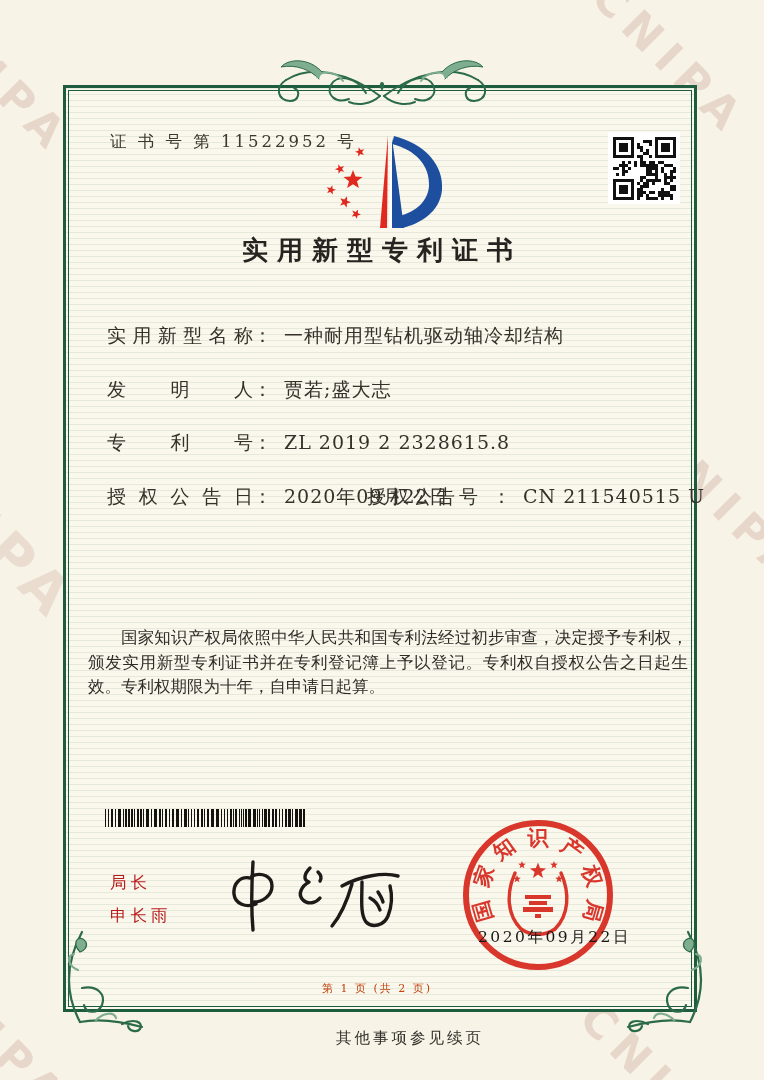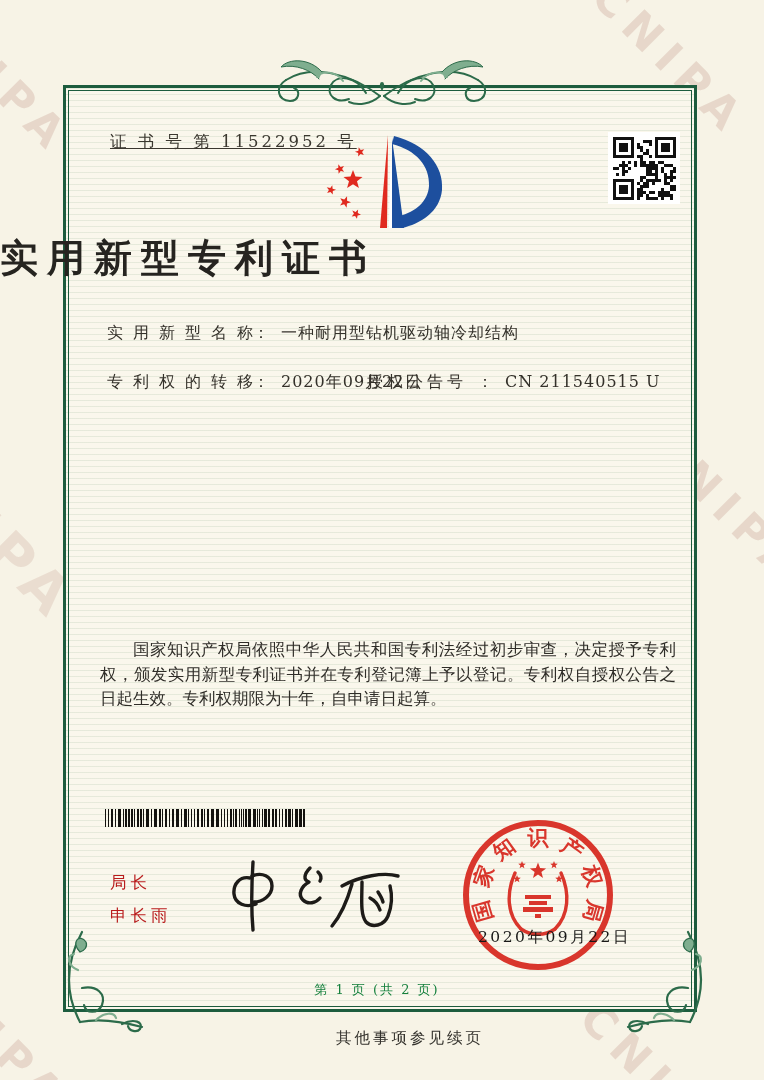--- a/index.html
+++ b/index.html
@@ -26,59 +26,59 @@
              rgba(0,0,0,0) 1px, rgba(0,0,0,0) 6px);}
   .panel-inner-line{position:absolute;left:2px;top:2px;right:2px;bottom:2px;
          border:1px solid #1d5c3e;pointer-events:none;}
 
   .orn{position:absolute;z-index:3;}
   .orn-top{left:270px;top:55px;}
   .orn-bl{left:52px;top:930px;}
   .orn-br{left:622px;top:930px;}
 
   .cert-no{position:absolute;left:110px;top:131px;z-index:4;font-size:16.5px;
-           letter-spacing:3px;color:#3a372f;text-decoration:underline;}
+           letter-spacing:3px;color:#3a372f;}
 
   .logo{position:absolute;left:322px;top:128px;z-index:4;}
 
   .qr{position:absolute;left:608px;top:132px;width:72px;height:72px;background:#ffffff;
       z-index:4;display:flex;align-items:center;justify-content:center;}
   .qr svg{display:block;}
 
-  .title{position:absolute;left:0;top:233px;width:100%;z-index:4;
-         font-size:38px;font-weight:bold;letter-spacing:9px;color:#262420;}
-
-  .fields{position:absolute;left:107px;top:323px;width:560px;z-index:4;font-size:16px;color:#34312a;}
+  .title{position:absolute;left:0;top:233px;width:100%;text-align:center;z-index:4;
+         font-size:26px;font-weight:bold;letter-spacing:9px;color:#262420;}
+
+  .fields{position:absolute;left:107px;top:323px;width:560px;z-index:4;font-size:19px;color:#34312a;}
   .frow{position:relative;margin-bottom:27.5px;white-space:nowrap;}
   .flabel{display:inline-block;width:146px;text-align:justify;text-align-last:justify;vertical-align:top;}
   .fcolon{display:inline-block;margin-right:12px;}
   .fvalue{letter-spacing:1px;}
   .fpair2{position:absolute;left:260px;top:0;}
   .fpair2 .flabel2{letter-spacing:4px;margin-right:10px;}
 
   .body-text{position:absolute;left:88px;top:626px;width:600px;z-index:4;
              font-size:16.5px;line-height:24.6px;color:#2f2d28;text-align:justify;}
-  .body-text p{margin:12px;text-indent:2em;}
+  .body-text p{margin:0;text-indent:2em;}
 
   .barcode{position:absolute;left:105px;top:809px;z-index:4;}
 
   .officer{position:absolute;left:110px;top:866px;z-index:4;font-size:16.5px;
            letter-spacing:4px;color:#b91c1c;line-height:33px;}
 
   .sig{position:absolute;left:225px;top:843px;z-index:5;}
 
   .seal{position:absolute;left:458px;top:815px;width:160px;height:160px;z-index:4;opacity:0.93;}
   .seal svg{position:absolute;left:0;top:0;}
   .seal-char{position:absolute;font-size:21px;font-weight:bold;color:#d7281e;z-index:2;
              font-family:"DejaVu Sans","Liberation Sans",sans-serif;}
   .seal-date{position:absolute;left:478px;top:927px;z-index:6;font-size:15.5px;
              letter-spacing:2.5px;color:#191817;}
 
   .page-info{position:absolute;left:63px;top:981px;width:628px;text-align:center;z-index:4;
-             font-size:13px;letter-spacing:2px;color:#15803d;}
+             font-size:11px;letter-spacing:2px;color:#c2410c;}
 
   .cont-note{position:absolute;left:0;top:1028px;width:100%;text-align:center;z-index:4;
              font-size:15.5px;letter-spacing:3px;color:#33312c;padding-left:28px;}
 </style>
 </head>
 <body>
 
 <div class="page">
 
   <div class="wm wm1">CNIPA</div>
@@ -294,21 +294,27 @@
       </svg>
   </div>
 
   <div class="title">实用新型专利证书</div>
 
   <div class="fields">
     <div class="frow">
       <span class="flabel">实用新型名称</span><span class="fcolon">：</span><span class="fvalue">一种耐用型钻机驱动轴冷却结构</span>
     </div>
     <div class="frow">
-      <span class="flabel">专利权的转移</span><span class="fcolon">：</span><span class="fvalue">2020年09月22日</span>
+      <span class="flabel">发明人</span><span class="fcolon">：</span><span class="fvalue">贾若;盛大志</span>
+    </div>
+    <div class="frow">
+      <span class="flabel">专利号</span><span class="fcolon">：</span><span class="fvalue">ZL 2019 2 2328615.8</span>
+    </div>
+    <div class="frow">
+      <span class="flabel">授权公告日</span><span class="fcolon">：</span><span class="fvalue">2020年09月22日</span>
       <span class="fpair2">
         <span class="flabel2">授权公告号</span><span class="fcolon">：</span><span class="fvalue">CN 211540515 U</span>
       </span>
     </div>
   </div>
 
   <div class="body-text">
     <p>国家知识产权局依照中华人民共和国专利法经过初步审查，决定授予专利权，颁发实用新型专利证书并在专利登记簿上予以登记。专利权自授权公告之日起生效。专利权期限为十年，自申请日起算。</p>
   </div>
 

